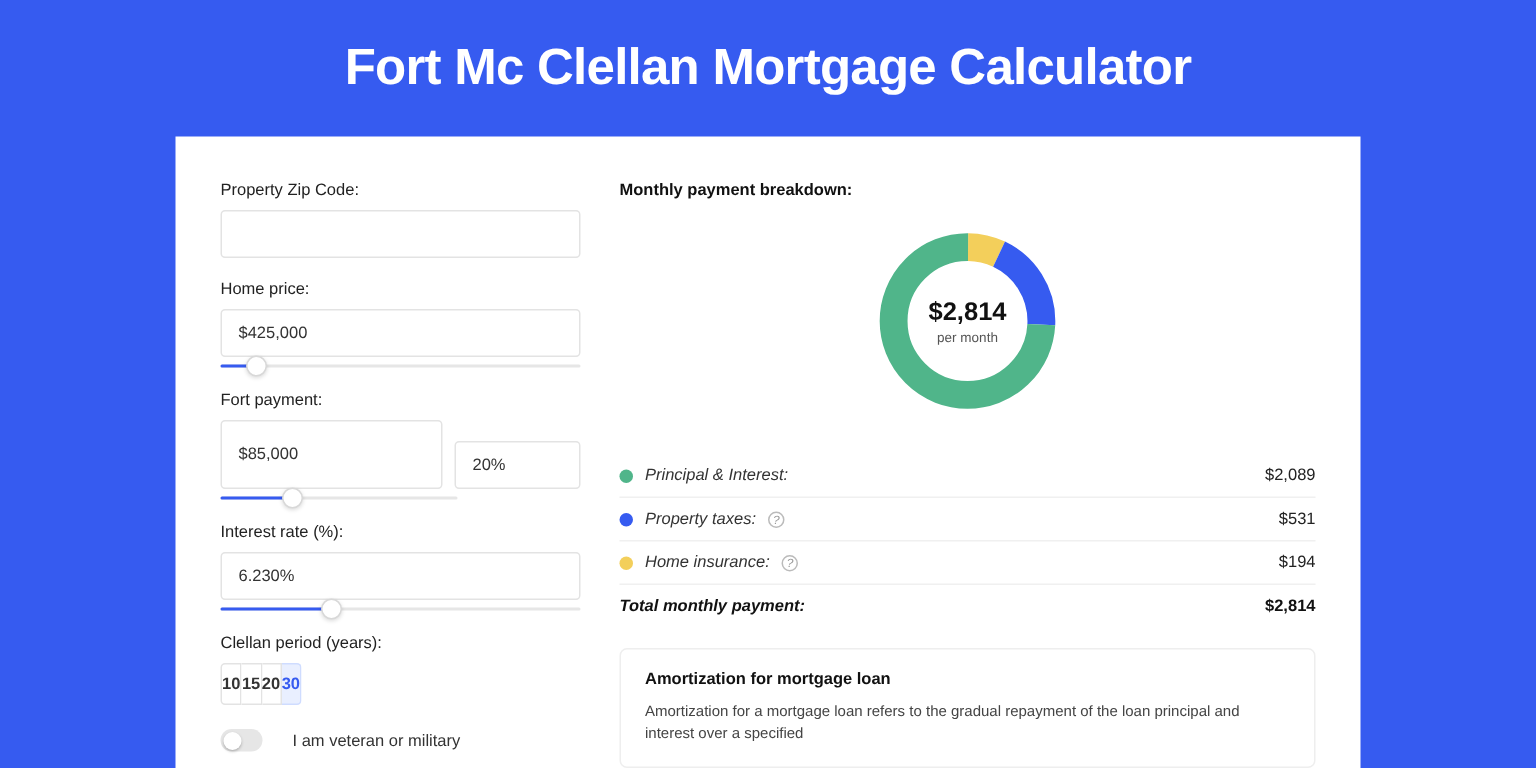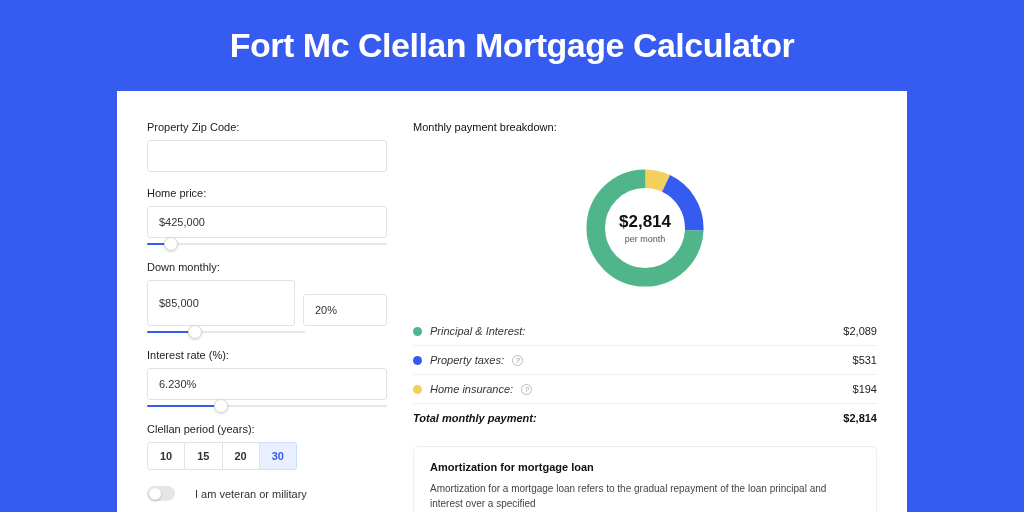--- a/index.html
+++ b/index.html
@@ -28,23 +28,23 @@
   }
   .col-left { width: 240px; flex-shrink: 0; }
   .col-right { flex: 1; }
   .label {
     font-size: 11px;
     color: #222;
     margin-bottom: 7px;
   }
   .label-bold {
     font-size: 11px;
-    font-weight: 400;
+    font-weight: 700;
     color: #111;
-    margin-bottom: 20px;
+    margin-bottom: 6px;
   }
   .input {
     width: 100%;
     border: 1px solid #e3e3e3;
     border-radius: 3px;
     font-size: 11px;
     padding: 9px 11px;
     color: #333;
     background: #fff;
   }
@@ -58,21 +58,21 @@
   .slider-fill { height: 2px; background: #365bf0; border-radius: 2px; position: absolute; top: 3px; left: 0; }
   .slider-thumb {
     width: 14px; height: 14px; background: #fff;
     border: 1px solid #d8d8d8; border-radius: 50%;
     position: absolute; top: -3px; transform: translateX(-50%);
     box-shadow: 0 1px 3px rgba(0,0,0,0.15);
   }
   .seg { display: flex; gap: 0; }
   .seg-btn {
     font-size: 11px; font-weight: 600;
-    padding: 7px 12px;
+    padding: 7px 0;
     background: #fff; color: #333;
     border: 1px solid #e3e3e3;
     cursor: pointer;
   }
   .seg-btn + .seg-btn { border-left: none; }
   .seg-btn:first-child { border-radius: 3px 0 0 3px; }
   .seg-btn:last-child { border-radius: 0 3px 3px 0; }
   .seg-btn.active { background: #e9efff; color: #365bf0; border-color: #cfdcff; position: relative; z-index: 1; }
   .toggle-row { display: flex; align-items: center; gap: 20px; margin-top: 16px; }
   .toggle {
@@ -135,21 +135,21 @@
       <div class="label">Home price:</div>
       <input class="input" value="$425,000" style="">
       <div class="slider-wrap">
         <div class="slider-track"></div>
         <div class="slider-fill" style="width:10%"></div>
         <div class="slider-thumb" style="left:10%"></div>
       </div>
     </div>
 
     <div class="field-tight">
-      <div class="label">Down monthly:</div>
+      <div class="label">Fort payment:</div>
       <div class="row2">
         <input class="input" value="$85,000" style="">
         <input class="input" value="20%" style="">
       </div>
       <div class="slider-wrap" style="width:66%">
         <div class="slider-track"></div>
         <div class="slider-fill" style="width:30%"></div>
         <div class="slider-thumb" style="left:30%"></div>
       </div>
     </div>

